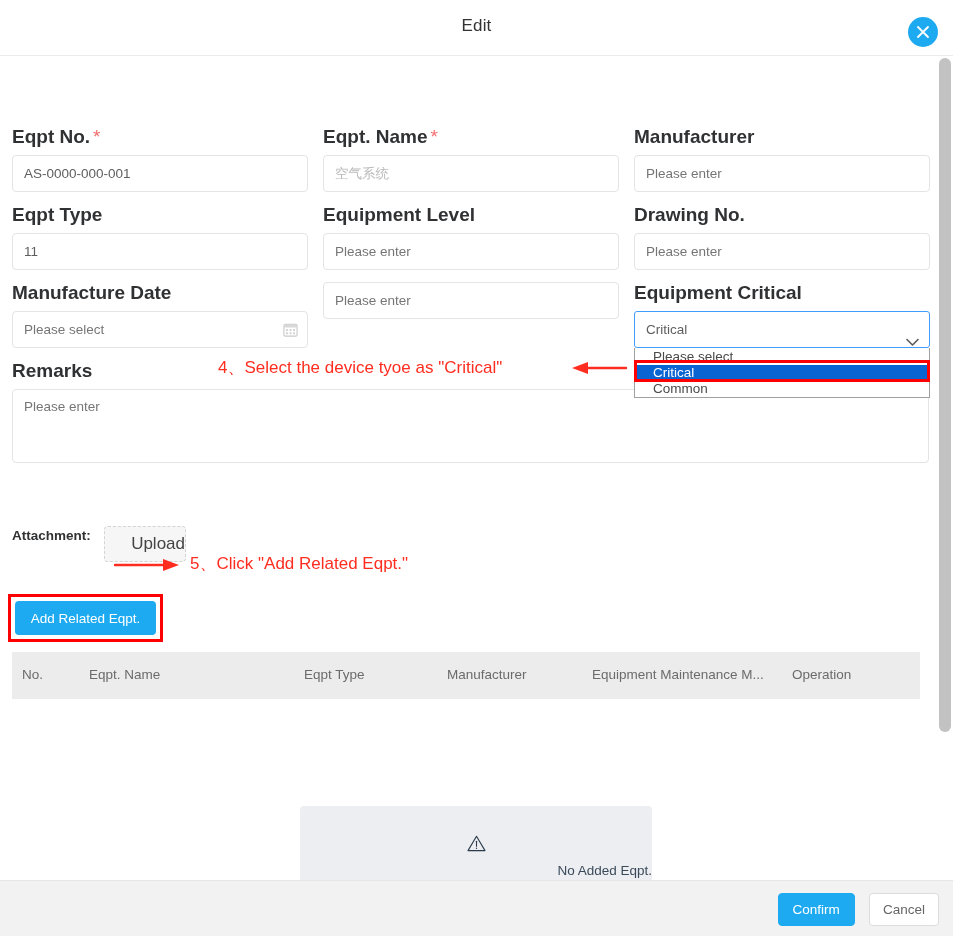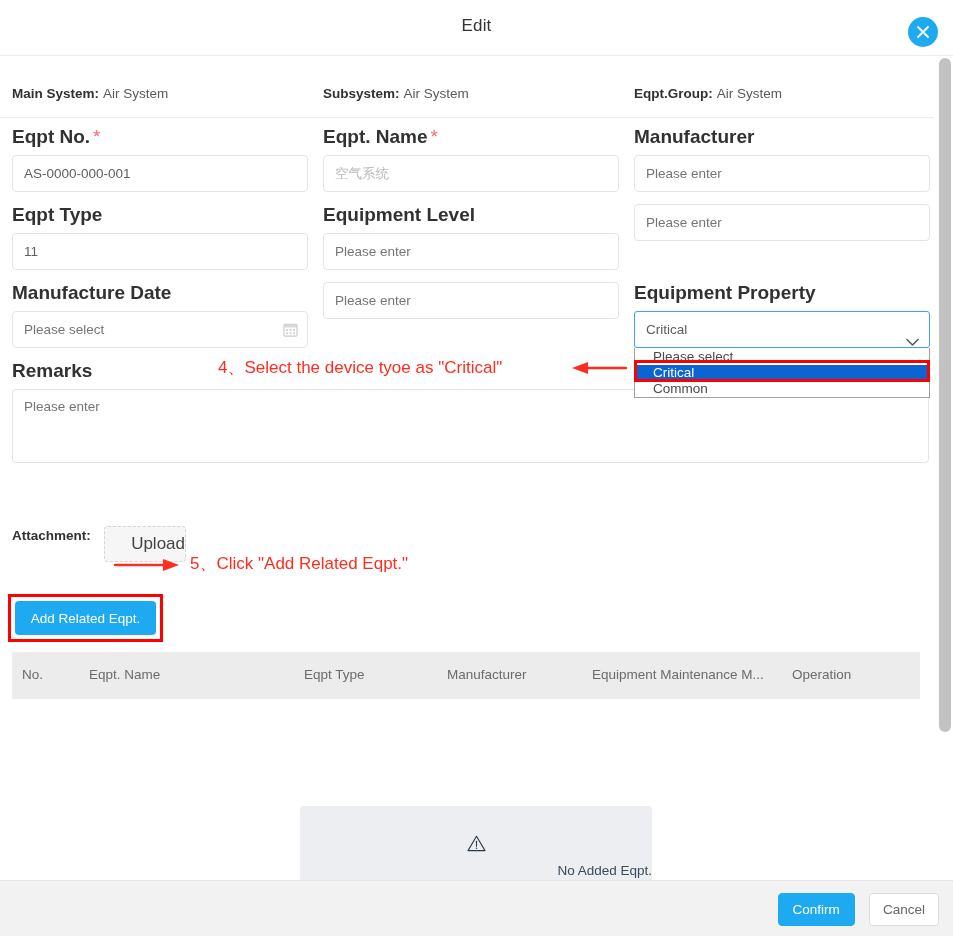--- a/index.html
+++ b/index.html
@@ -229,31 +229,20 @@
       <span>
         <svg width="16" height="16" viewBox="0 0 16 16">
           <path d="M3 3 L13 13 M13 3 L3 13" stroke="#ffffff" stroke-width="1.8" stroke-linecap="round" fill="none"></path>
         </svg>
       </span>
     </div>
   </div>
 
   <div class="dialog-body">
 
-    <div class="sysrow">
-      <div class="sysitem" style="left:12px;">
-        <b>Main System:</b><span class="v">Air System</span>
-      </div>
-      <div class="sysitem" style="left:323px;">
-        <b>Subsystem:</b><span class="v">Air System</span>
-      </div>
-      <div class="sysitem" style="left:634px;">
-        <b>Eqpt.Group:</b><span class="v">Air System</span>
-      </div>
-    </div>
 
     <div class="field" style="left:12px; top:70px;">
       <span class="flabel"><span>Eqpt No.</span><span class="req">*</span></span>
       <input class="fctl" value="AS-0000-000-001" style="">
     </div>
 
     <div class="field" style="left:323px; top:70px;">
       <span class="flabel"><span>Eqpt. Name</span><span class="req">*</span></span>
       <input class="fctl ph" value="空气系统" style="">
     </div>
@@ -267,20 +256,21 @@
       <span class="flabel">Eqpt Type</span>
       <input class="fctl" value="11" style="">
     </div>
 
     <div class="field" style="left:323px; top:148px;">
       <span class="flabel">Equipment Level</span>
       <input class="fctl" placeholder="Please enter" style="">
     </div>
 
     <div class="field" style="left:634px; top:148px;">
+      <span class="flabel">Drawing No.</span>
       <input class="fctl" placeholder="Please enter" style="">
     </div>
 
     <div class="field" style="left:12px; top:226px;">
       <span class="flabel">Manufacture Date</span>
       <div style="position:relative;">
         <input class="fctl" placeholder="Please select" style="">
         <span class="cal-icon">
           <svg width="15" height="15" viewBox="0 0 16 16">
             <rect x="1" y="2.5" width="14" height="12.5" rx="1.5" fill="none" stroke="#c9c9c9" stroke-width="1.2"></rect>
@@ -294,21 +284,21 @@
           </svg>
         </span>
       </div>
     </div>
 
     <div class="field" style="left:323px; top:226px;">
       <input class="fctl" placeholder="Please enter" style="">
     </div>
 
     <div class="field" style="left:634px; top:226px; z-index:25;">
-      <span class="flabel">Equipment Property</span>
+      <span class="flabel">Equipment Critical</span>
       <div style="position:relative;">
         <div class="selbox">
           <span>Critical</span>
           <span class="sel-caret">
             <svg width="13" height="9" viewBox="0 0 13 9">
               <path d="M1 1.5 L6.5 7 L12 1.5" stroke="#5a5a5a" stroke-width="1.6" fill="none" stroke-linecap="round" stroke-linejoin="round"></path>
             </svg>
           </span>
         </div>
         <div class="sel-list">

